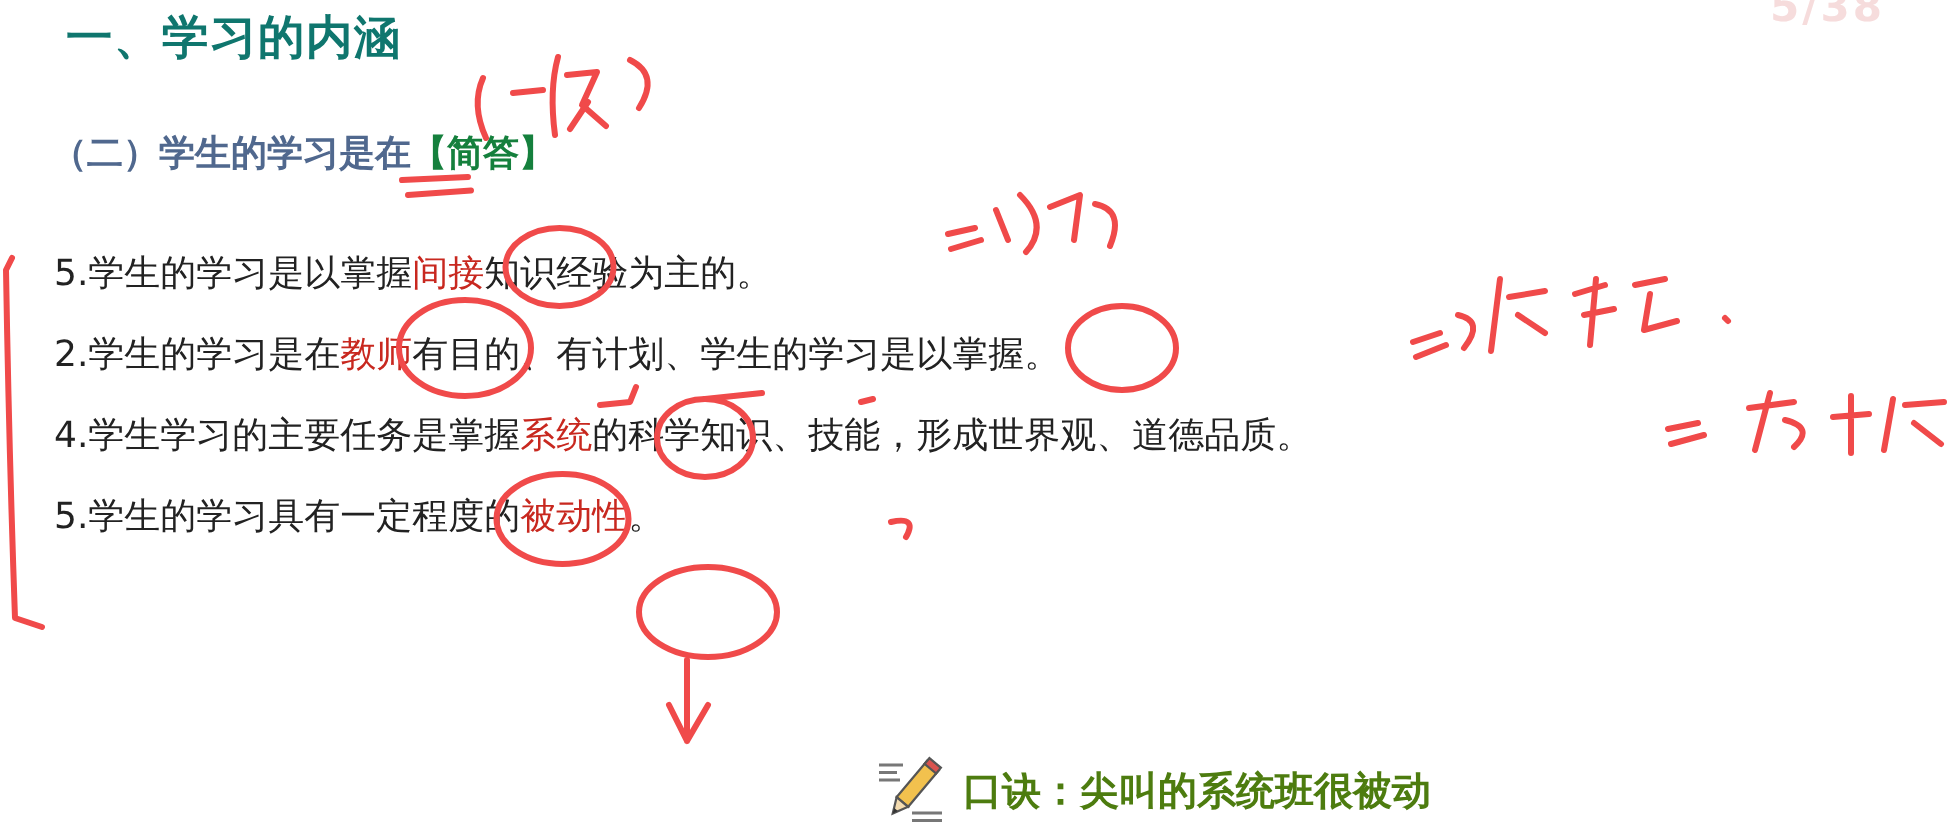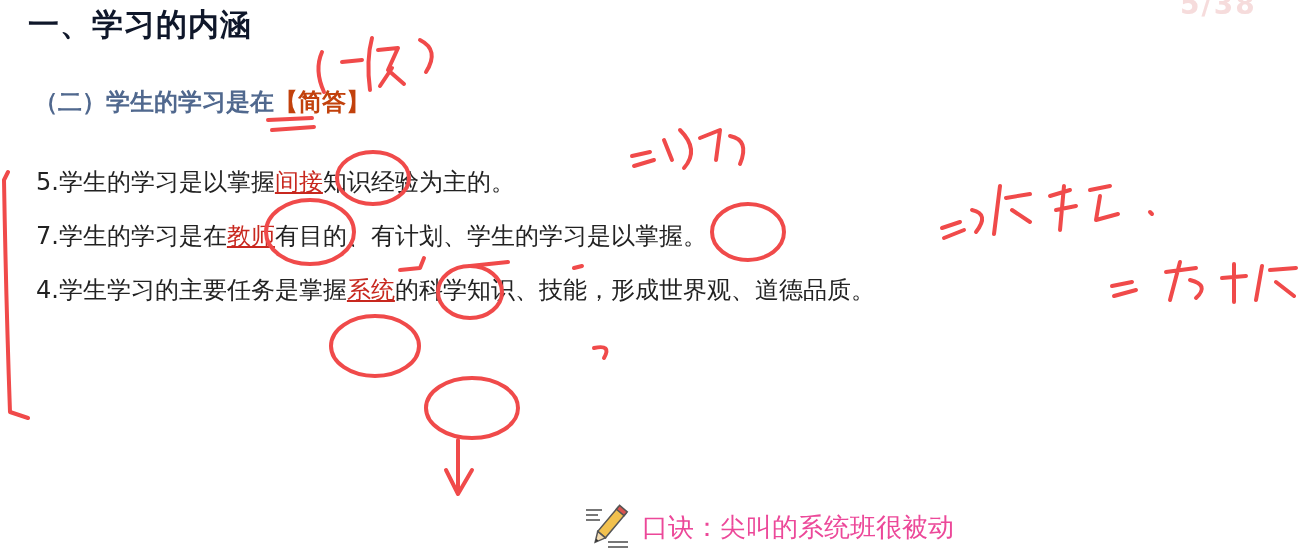--- a/index.html
+++ b/index.html
@@ -6,55 +6,56 @@
   body {
     width: 1306px; height: 553px; background: #ffffff; position: relative; overflow: hidden;
     font-family: "DejaVu Sans", "Liberation Sans", sans-serif;
   }
   .slide { position: absolute; inset: 0; }
   .page-num {
     position: absolute; left: 1180px; top: -12px; font-size: 28px; font-weight: bold;
     color: #f6dcdc; letter-spacing: 2px;
   }
   .main-title {
-    position: absolute; left: 28px; top: 4px; font-size: 31px; font-weight: bold; color: #0f172a;
+    position: absolute; left: 44px; top: 4px; font-size: 31px; font-weight: bold; color: #0f766e;
     letter-spacing: 1px;
   }
   .subtitle {
     position: absolute; left: 34px; top: 86px; font-size: 24px; font-weight: bold; color: #50688e;
     white-space: nowrap;
   }
-  .subtitle .tag { color: #c2410c; }
+  .subtitle .tag { color: #15803d; }
   .points { position: absolute; left: 36px; top: 160px; }
   .point {
     font-size: 24px; color: #222; height: 54px; line-height: 44px; white-space: nowrap;
   }
-  .point .hl { color: #c8281f; text-decoration: underline; }
+  .point .hl { color: #c8281f; }
   .mnemonic {
     position: absolute; left: 584px; top: 503px; display: flex; align-items: center; gap: 10px;
   }
-  .mnemonic .text { font-size: 26px; font-weight: normal; color: #ec4899; }
+  .mnemonic .text { font-size: 26px; font-weight: bold; color: #4d7c0f; }
   svg.ink { position: absolute; left: 0; top: 0; pointer-events: none; }
 </style>
 </head>
 <body>
 
 <div class="slide">
   <div class="page-num">5/38</div>
 
   <div class="main-title">一、学习的内涵</div>
 
   <div class="subtitle">
     <span>（二）学生的学习是在</span><span class="tag">【简答】</span>
   </div>
 
   <div class="points">
     <div class="point"><span>5.学生的学习是以掌握</span><span class="hl">间接</span><span>知识经验为主的。</span></div>
-    <div class="point"><span>7.学生的学习是在</span><span class="hl">教师</span><span>有目的、有计划、学生的学习是以掌握。</span></div>
+    <div class="point"><span>2.学生的学习是在</span><span class="hl">教师</span><span>有目的、有计划、学生的学习是以掌握。</span></div>
     <div class="point"><span>4.学生学习的主要任务是掌握</span><span class="hl">系统</span><span>的科学知识、技能，形成世界观、道德品质。</span></div>
+    <div class="point"><span>5.学生的学习具有一定程度的</span><span class="hl">被动性</span><span>。</span></div>
   </div>
 
   <div class="mnemonic">
     <svg width="48" height="48" viewBox="0 0 48 48">
       <rect x="2" y="6" width="16" height="2" fill="#777"></rect>
       <rect x="2" y="11" width="12" height="2" fill="#777"></rect>
       <rect x="2" y="16" width="14" height="2" fill="#777"></rect>
       <rect x="24" y="38" width="20" height="2" fill="#777"></rect>
       <rect x="24" y="43" width="20" height="2" fill="#777"></rect>
       <g transform="rotate(40 24 24)">

